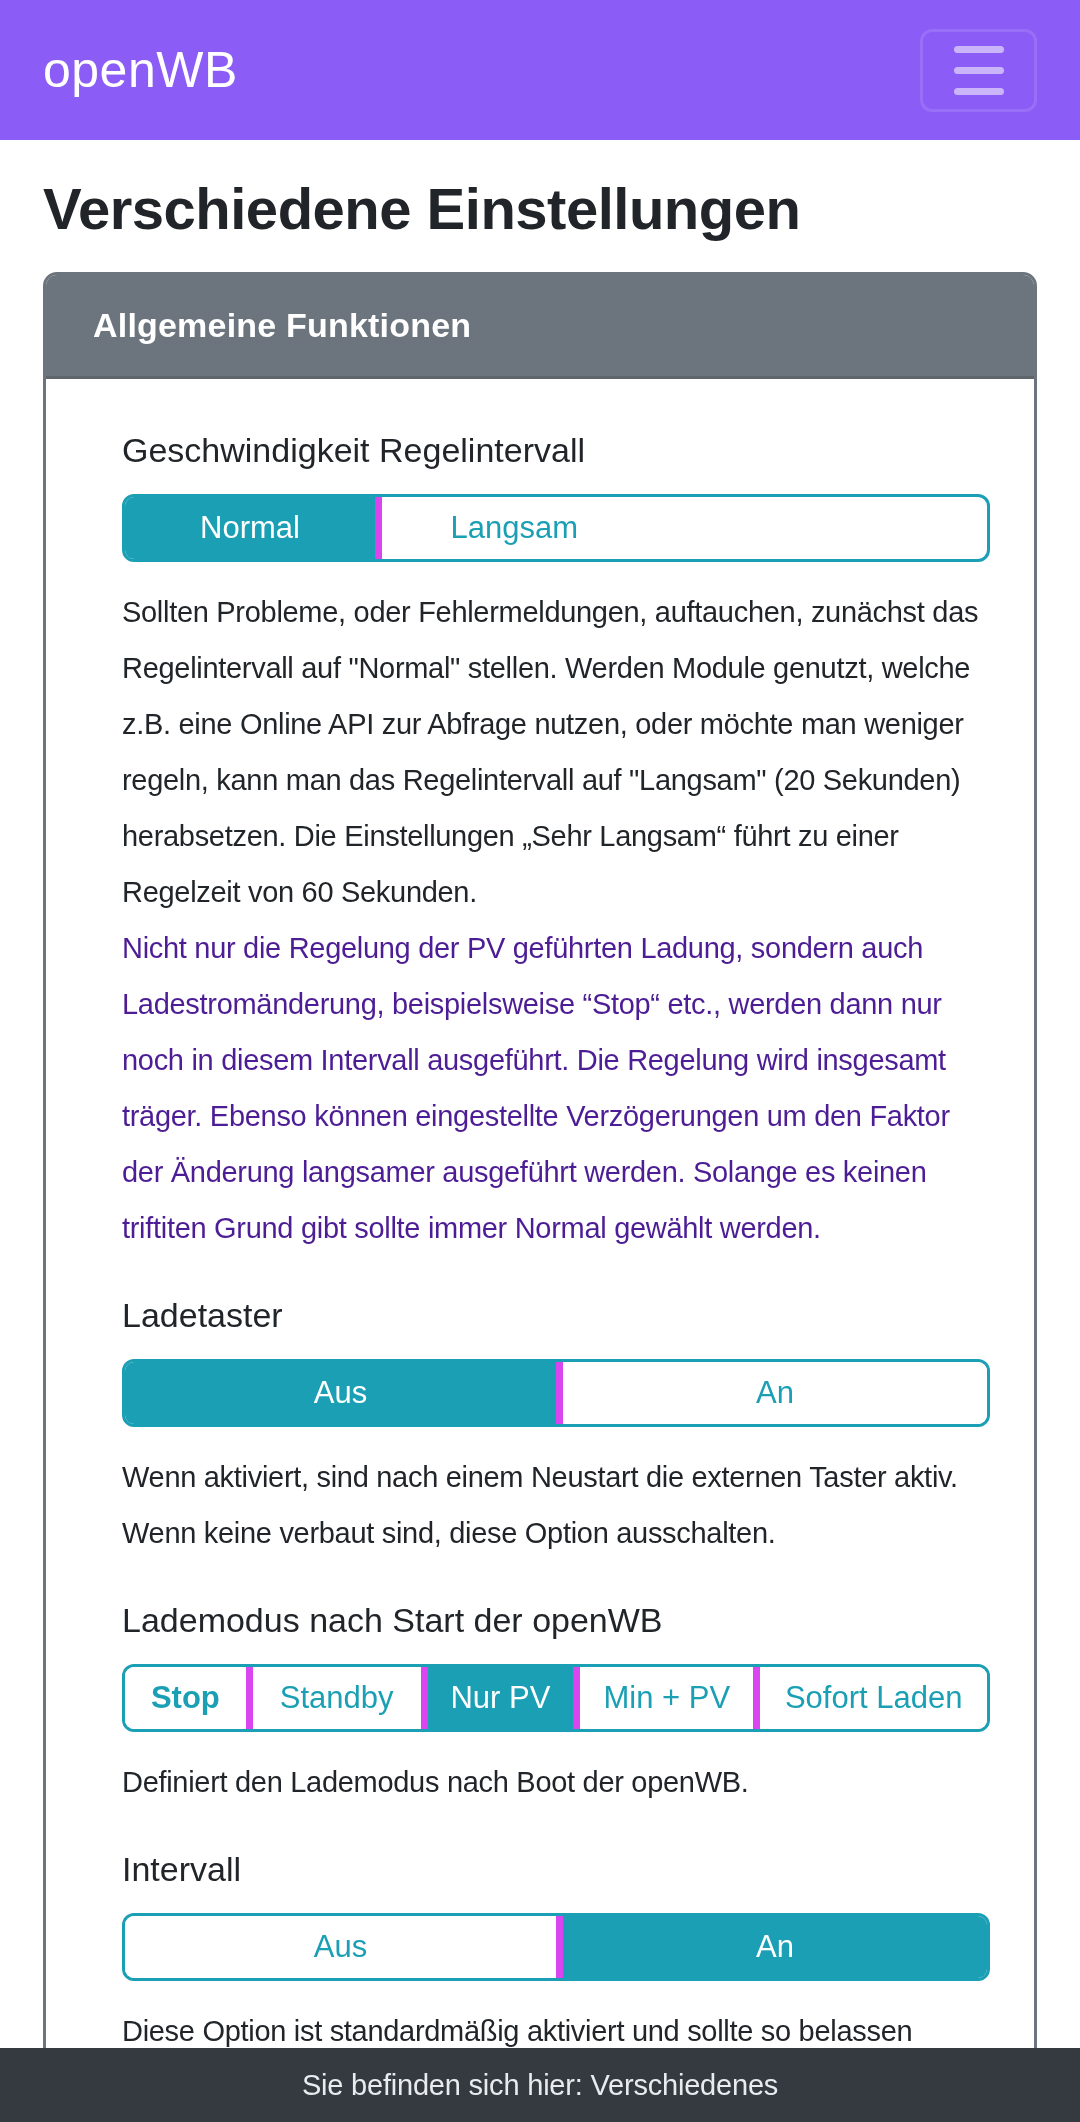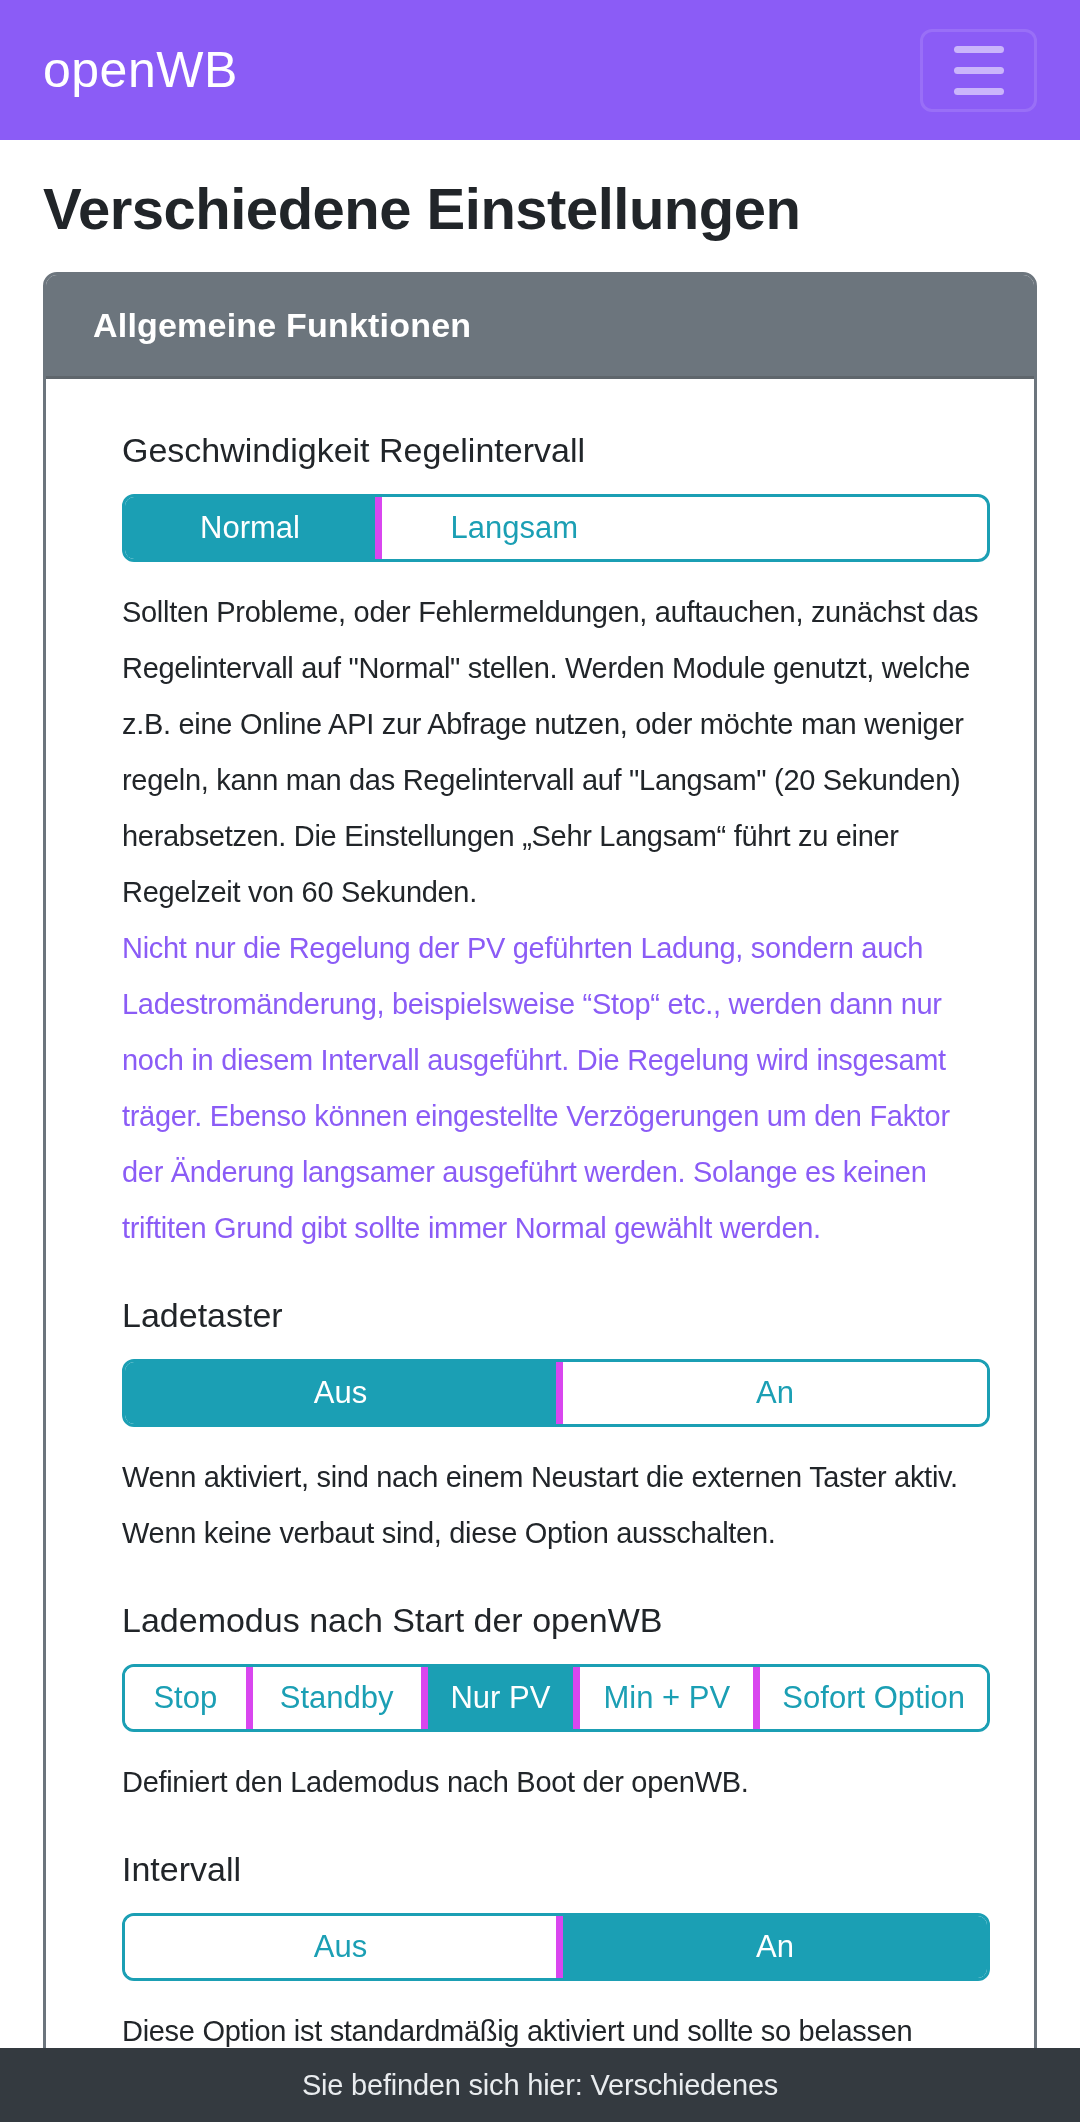--- a/index.html
+++ b/index.html
@@ -57,21 +57,21 @@
     font-family:"Liberation Sans",sans-serif;font-size:31px;cursor:pointer;
     display:flex;align-items:center;justify-content:center;padding:0 10px;
     box-sizing:border-box;
   }
   .btn-group button + button{border-left:7px solid #d946ef;}
   .btn-group button.active{background:#1b9fb4;color:#ffffff;}
   .desc{
     margin:22px 0 0 0;font-size:29px;line-height:56px;color:#212529;
     letter-spacing:-0.3px;max-width:906px;
   }
-  .desc .warning{display:block;color:#8b5cf6;}
+  .desc .warning{display:block;color:#4c1d95;}
   
   .footer{
     position:absolute;left:0;bottom:0;width:1080px;height:74px;
     background:#343a40;display:flex;align-items:center;justify-content:center;
   }
   .footer-text{color:#e9ecef;font-size:29px;font-weight:300;letter-spacing:-0.2px;}
 </style>
 </head>
 <body>
 
@@ -108,25 +108,25 @@
       <div class="btn-group">
         <button class="active" style="flex:0 0 50%;">Aus</button>
         <button style="flex:1 1 auto;">An</button>
       </div>
       <p class="desc">Wenn aktiviert, sind nach einem Neustart die externen Taster aktiv. Wenn keine verbaut sind, diese Option ausschalten.</p>
     </div>
 
     <div class="section">
       <div class="setting-label">Lademodus nach Start der openWB</div>
       <div class="btn-group">
-        <button style="flex:0 0 14%;">Stop</button>
+        <button style="flex:0 0 14%;font-weight:bold;">Stop</button>
         <button style="flex:0 0 20.3%;">Standby</button>
         <button class="active" style="flex:0 0 17.7%;">Nur PV</button>
         <button style="flex:0 0 20.9%;">Min + PV</button>
-        <button style="flex:1 1 auto;">Sofort Option</button>
+        <button style="flex:1 1 auto;">Sofort Laden</button>
       </div>
       <p class="desc">Definiert den Lademodus nach Boot der openWB.</p>
     </div>
 
     <div class="section">
       <div class="setting-label">Intervall</div>
       <div class="btn-group">
         <button style="flex:0 0 50%;">Aus</button>
         <button class="active" style="flex:1 1 auto;">An</button>
       </div>

